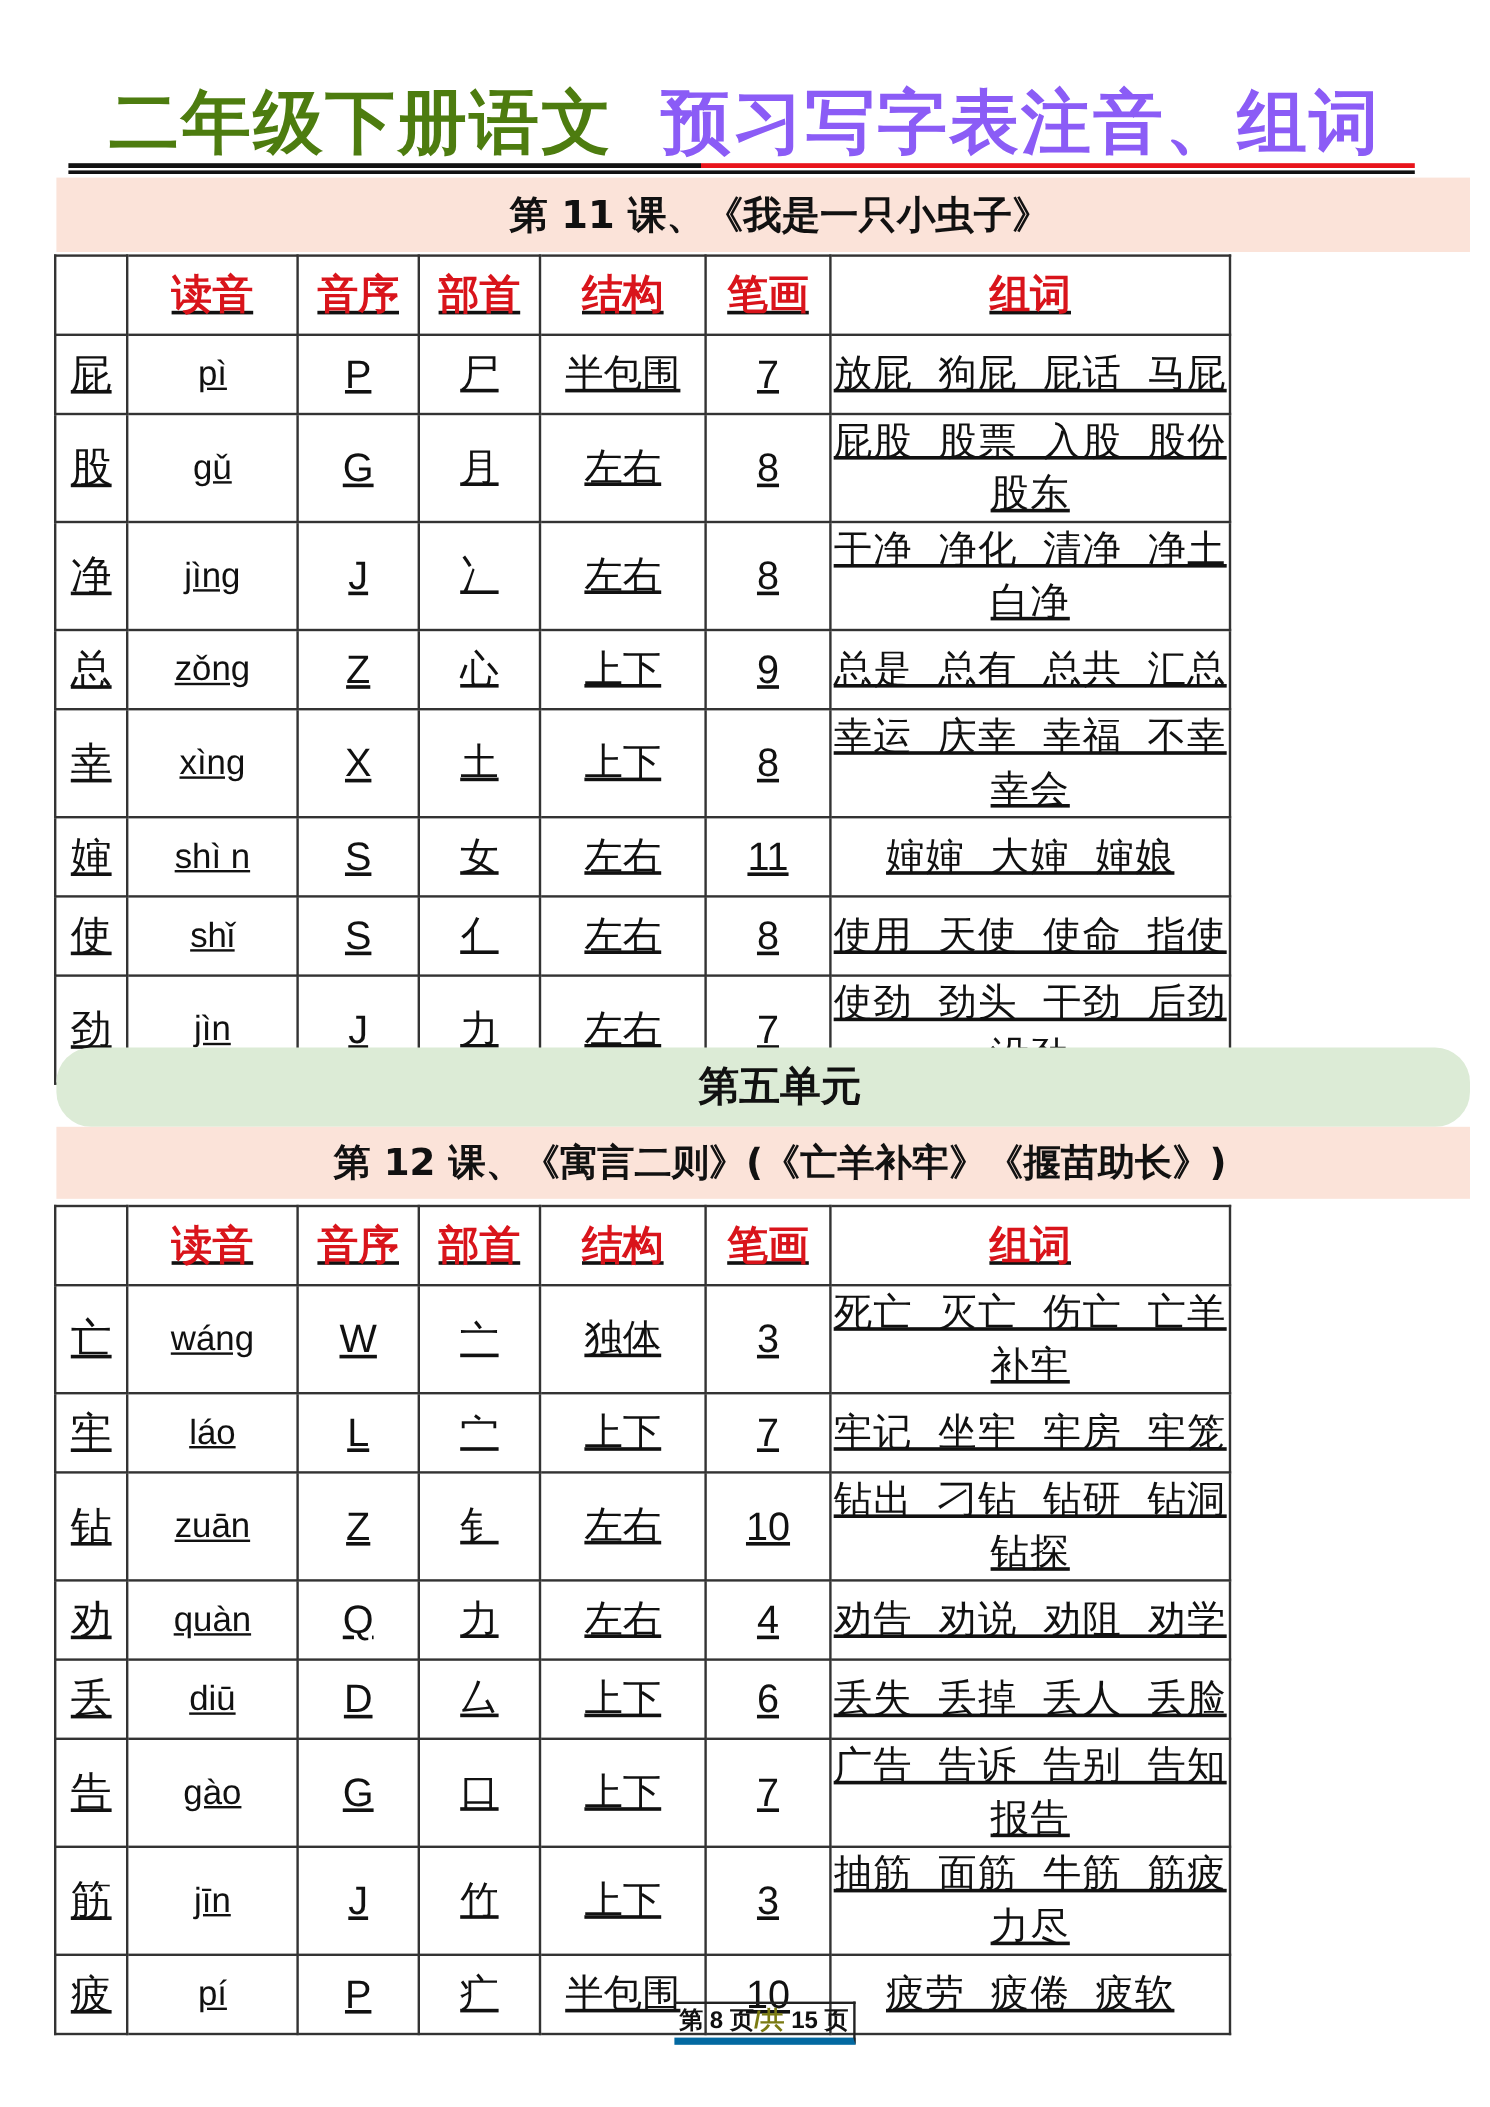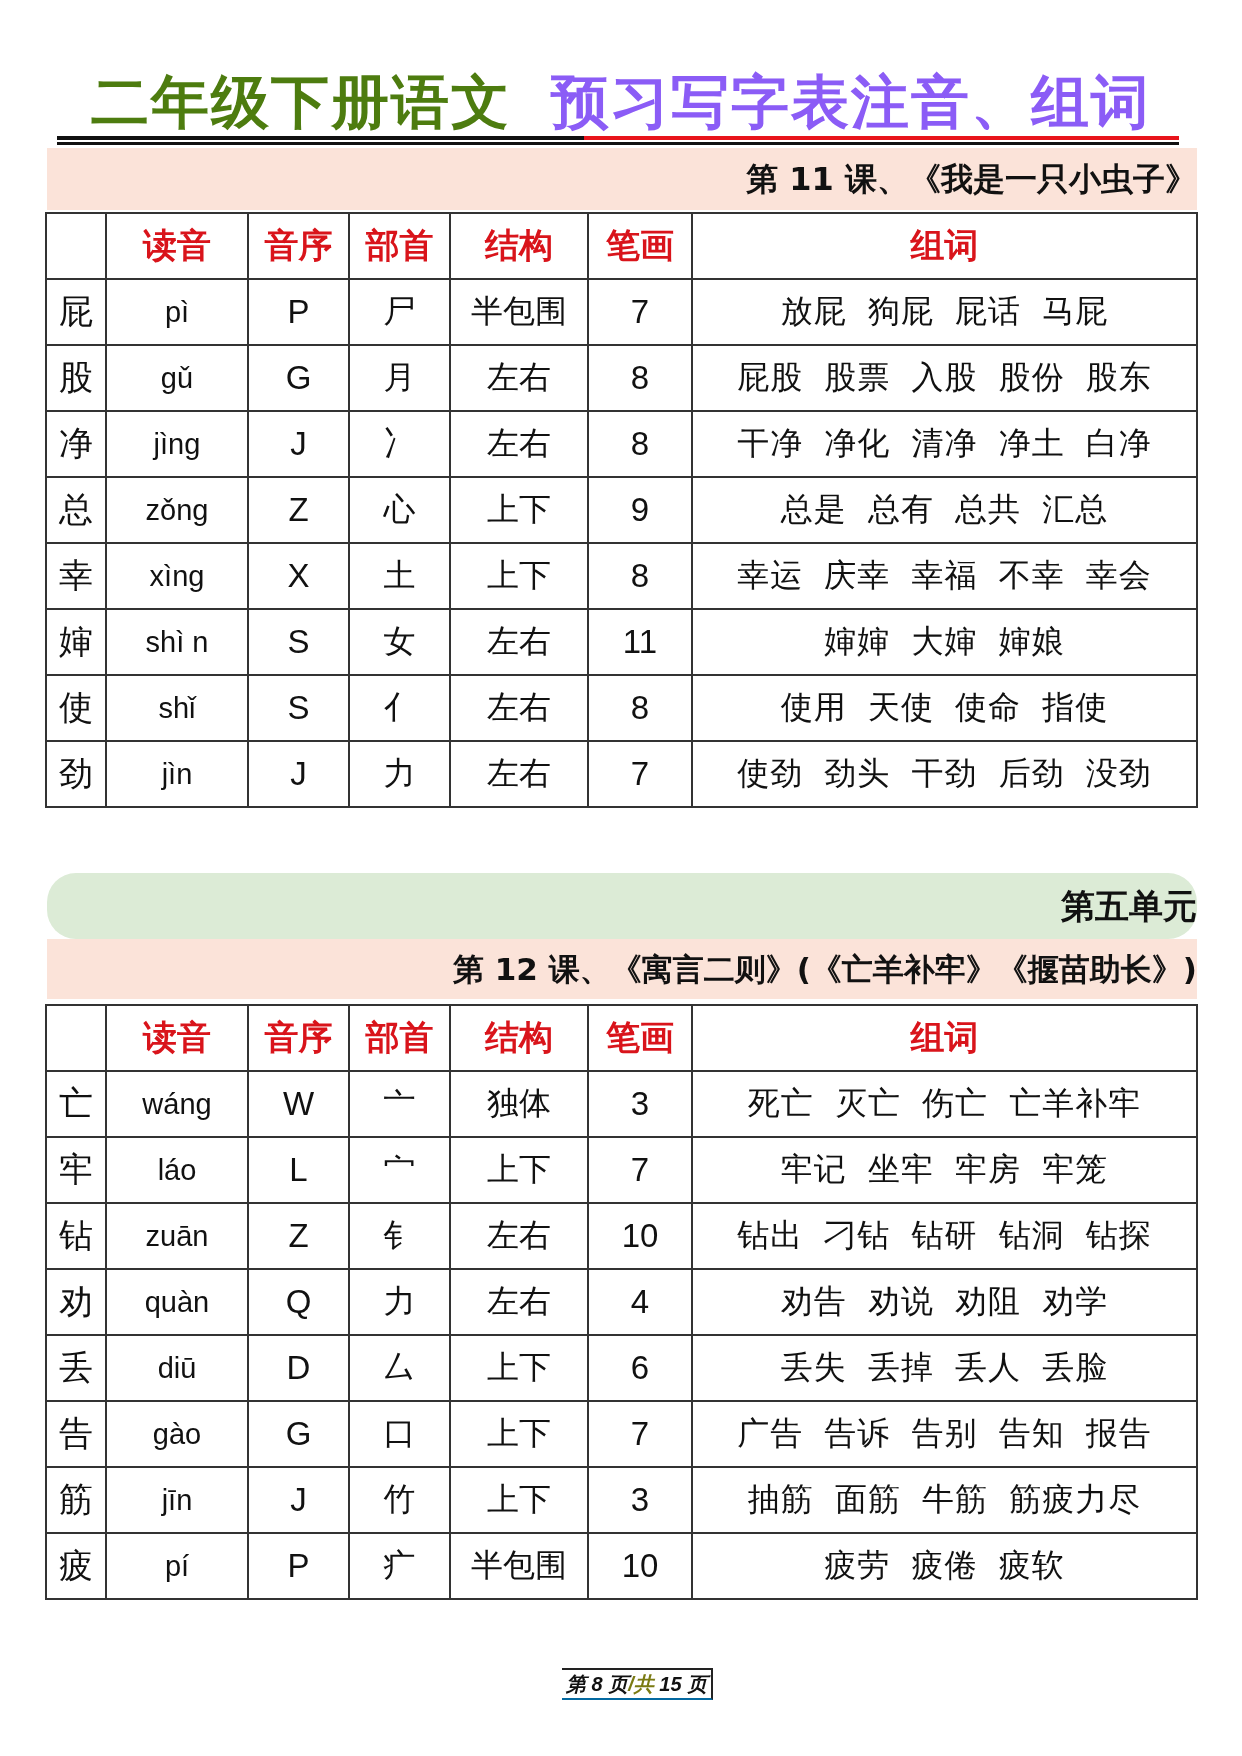--- a/index.html
+++ b/index.html
@@ -3,32 +3,32 @@
 <meta charset="utf-8">
 <style>
   html,body{margin:0;padding:0;background:#fff;}
   body{width:1242px;height:1756px;position:relative;overflow:hidden;font-family:"DejaVu Sans","Liberation Sans",sans-serif;color:#111;}
   .title{position:absolute;left:0;top:62px;width:1242px;text-align:center;font-family:"DejaVu Serif","Liberation Serif",serif;font-size:58px;font-weight:bold;letter-spacing:2px;line-height:80px;}
   .title .black{color:#4d7c0f;}
   .title .red{color:#8b5cf6;margin-left:40px;}
   .title-rule{position:absolute;left:57px;width:1122px;}
   .rule1{top:136px;height:4px;background:linear-gradient(to right,#111 0,#111 47%,#e8141b 47%,#e8141b 100%);}
   .rule2{top:142px;height:3px;background:#111;}
-  .banner{position:absolute;left:47px;width:1150px;text-align:right;font-weight:bold;color:#111;}
+  .banner{position:absolute;left:47px;width:1150px;text-align:center;font-weight:bold;color:#111;padding-left:28px;}
   .banner.pink{background:#fbe3d9;}
   .banner.green{background:#dcebd6;}
-  table.chars{position:absolute;left:45px;width:1153px;border-collapse:collapse;table-layout:fixed;}
+  table.chars{position:absolute;left:45px;width:981px;border-collapse:collapse;table-layout:fixed;text-decoration:underline;}
   table.chars td,table.chars th{border:2px solid #333;text-align:center;padding:0;height:64px;font-size:33px;font-weight:normal;}
   table.chars th{color:#d9141b;font-family:"DejaVu Serif","Liberation Serif",serif;font-weight:bold;font-size:34px;height:64px;}
   table.chars td.char{font-family:"DejaVu Serif","Liberation Serif",serif;font-size:34px;}
   table.chars td.py{font-family:"Liberation Sans","DejaVu Sans",sans-serif;font-size:29px;}
   table.chars td.seq,table.chars td.strokes{font-family:"Liberation Sans","DejaVu Sans",sans-serif;font-size:33px;}
   table.chars td.rad,table.chars td.struct,table.chars td.words{font-family:"DejaVu Serif","Liberation Serif",serif;font-size:32px;}
   table.chars td.words{word-spacing:10px;letter-spacing:1px;}
-  .footer{position:absolute;left:562px;top:1668px;height:28px;padding:0 4px;border-top:2px solid #222;border-bottom:2px solid #0369a1;border-right:2px solid #222;font-family:"Liberation Sans","DejaVu Sans",sans-serif;font-weight:bold;font-size:20px;line-height:28px;white-space:nowrap;font-style:italic;}
+  .footer{position:absolute;left:562px;top:1668px;height:28px;padding:0 4px;border-top:2px solid #222;border-bottom:6px solid #0369a1;border-right:2px solid #222;font-family:"Liberation Sans","DejaVu Sans",sans-serif;font-weight:bold;font-size:20px;line-height:28px;white-space:nowrap;}
   .footer .olive{color:#7a7a12;}
 </style>
 </head>
 <body>
 
 <div class="title">
   <span class="black">二年级下册语文</span><span class="red">预习写字表注音、组词</span>
 </div>
 <div class="title-rule rule1"></div>
 <div class="title-rule rule2"></div>

